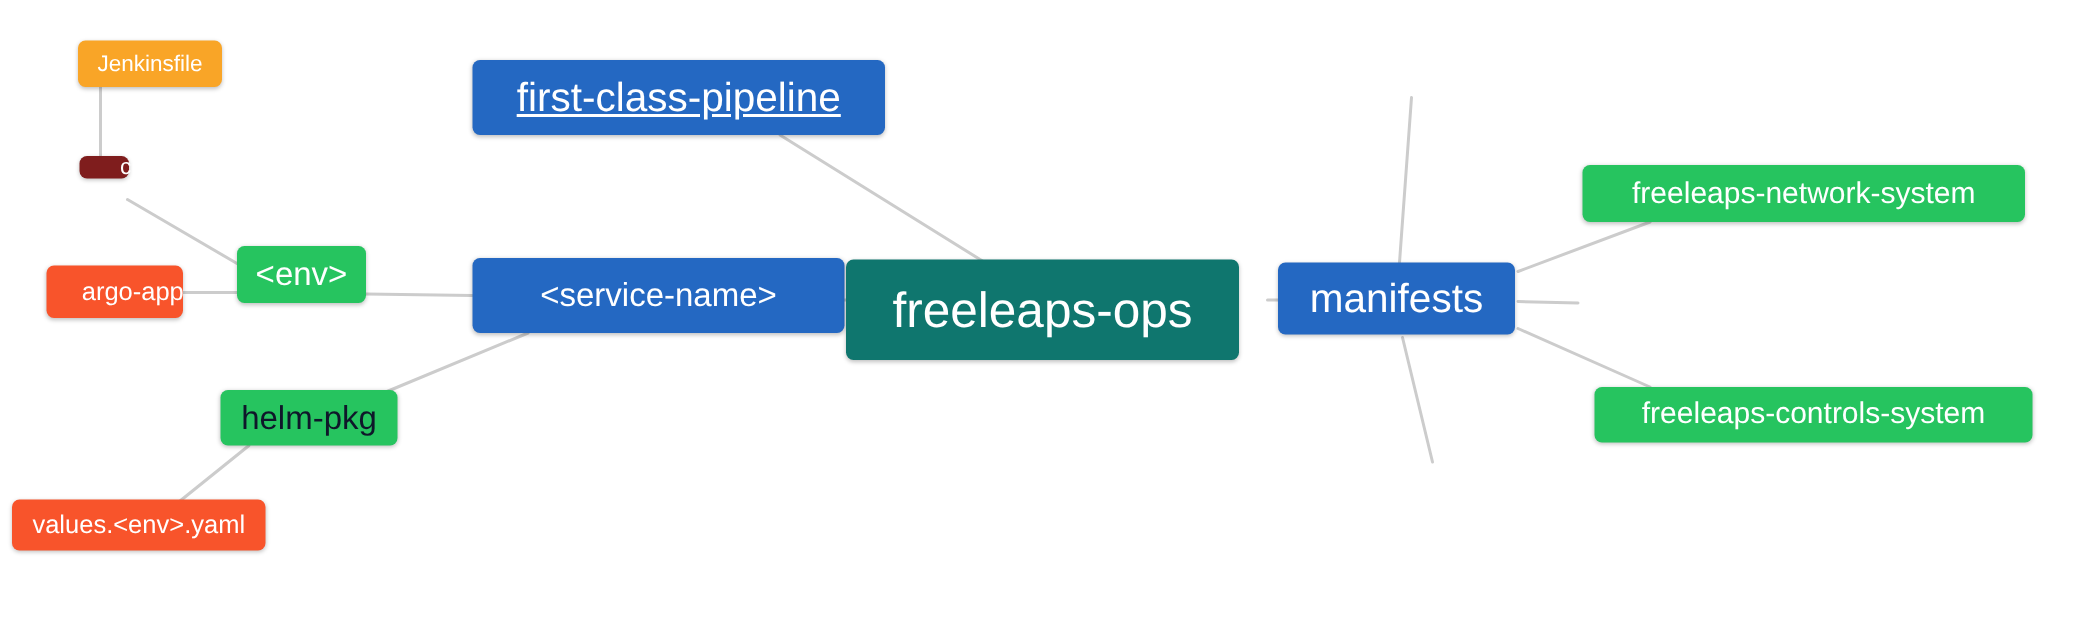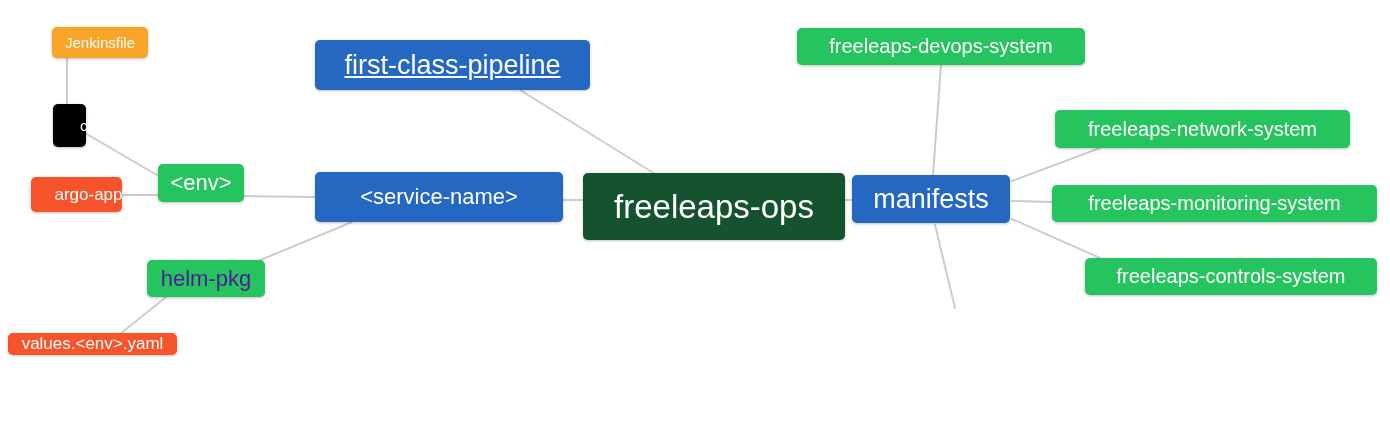--- a/index.html
+++ b/index.html
@@ -51,26 +51,24 @@
       <line x1="563" y1="200" x2="583" y2="200" stroke="#cccccc" stroke-width="2" stroke-linecap="round"></line>
       <line x1="845" y1="200" x2="852" y2="200" stroke="#cccccc" stroke-width="2" stroke-linecap="round"></line>
       <line x1="941" y1="65" x2="933" y2="175" stroke="#cccccc" stroke-width="2" stroke-linecap="round"></line>
       <line x1="1012" y1="181" x2="1100" y2="148" stroke="#cccccc" stroke-width="2" stroke-linecap="round"></line>
       <line x1="1012" y1="201" x2="1052" y2="202" stroke="#cccccc" stroke-width="2" stroke-linecap="round"></line>
       <line x1="1012" y1="219" x2="1100" y2="258" stroke="#cccccc" stroke-width="2" stroke-linecap="round"></line>
       <line x1="935" y1="225" x2="955" y2="308" stroke="#cccccc" stroke-width="2" stroke-linecap="round"></line>
     </svg>
 
 <div class="node" style="left: 20px; top: 27px; width: 96px; height: 31px; font-size: 15px; background: rgb(249, 165, 39); color: rgb(255, 255, 255); margin-left: 32px;">Jenkinsfile</div>
-    <div class="node" style="left: 53px; top: 104px; width: 33px; height: 43px; font-size: 15px; background: #000000; color: rgb(255, 255, 255); padding-left: 32px;">ci</div>
+    <div class="node" style="left: 53px; top: 104px; width: 33px; height: 15px; font-size: 15px; background: #7f1d1d; color: rgb(255, 255, 255); padding-left: 32px;">ci</div>
     <div class="node" style="left: 31px; top: 177px; width: 91px; height: 35px; font-size: 17px; background: rgb(248, 84, 43); color: rgb(255, 255, 255); padding-left: 24px;">argo-app</div>
     <div class="node" style="left: 158px; top: 164px; width: 86px; height: 38px; font-size: 22px; background: rgb(38, 196, 95); color: rgb(255, 255, 255);">&lt;env&gt;</div>
-    <div class="node" style="left: 147px; top: 260px; width: 118px; height: 37px; font-size: 22px; background: rgb(38, 196, 95); color: #4c1d95;">helm-pkg</div>
-    <div class="node" style="left: 8px; top: 333px; width: 169px; height: 22px; font-size: 17px; background: rgb(248, 84, 43); color: rgb(255, 255, 255); text-align: center;">values.&lt;env&gt;.yaml</div>
+    <div class="node" style="left: 147px; top: 260px; width: 118px; height: 37px; font-size: 22px; background: rgb(38, 196, 95); color: #0f172a;">helm-pkg</div>
+    <div class="node" style="left: 8px; top: 333px; width: 169px; height: 34px; font-size: 17px; background: rgb(248, 84, 43); color: rgb(255, 255, 255); text-align: center;">values.&lt;env&gt;.yaml</div>
     <div class="node" style="left: 315px; top: 172px; width: 248px; height: 50px; font-size: 22px; background: rgb(36, 104, 194); color: rgb(255, 255, 255);">&lt;service-name&gt;</div>
     <div class="node" style="left: 315px; top: 40px; width: 275px; height: 50px; font-size: 27px; background: rgb(36, 104, 194); color: rgb(255, 255, 255); text-decoration: underline;">first-class-pipeline</div>
-    <div class="node" style="left: 583px; top: 173px; width: 262px; height: 67px; font-size: 33px; background: #14532d; color: rgb(255, 255, 255);">freeleaps-ops</div>
+    <div class="node" style="left: 564px; top: 173px; width: 262px; height: 67px; font-size: 33px; background: #0f766e; color: rgb(255, 255, 255);">freeleaps-ops</div>
     <div class="node" style="left: 852px; top: 175px; width: 158px; height: 48px; font-size: 27px; background: rgb(36, 104, 194); color: rgb(255, 255, 255); text-align: right;">manifests</div>
-    <div class="node" style="left: 797px; top: 28px; width: 288px; height: 37px; font-size: 20px; background: rgb(38, 196, 95); color: rgb(255, 255, 255);">freeleaps-devops-system</div>
     <div class="node" style="left: 1055px; top: 110px; width: 295px; height: 38px; font-size: 20px; background: rgb(38, 196, 95); color: rgb(255, 255, 255);">freeleaps-network-system</div>
-    <div class="node" style="left: 1052px; top: 185px; width: 325px; height: 37px; font-size: 20px; background: rgb(38, 196, 95); color: rgb(255, 255, 255);">freeleaps-monitoring-system</div>
-    <div class="node" style="left: 1063px; top: 258px; width: 292px; height: 37px; font-size: 20px; background: rgb(38, 196, 95); color: rgb(255, 255, 255); margin-left: 22px;">freeleaps-controls-system</div>
+    <div class="node" style="left: 1063px; top: 258px; width: 292px; height: 37px; font-size: 20px; background: rgb(38, 196, 95); color: rgb(255, 255, 255);">freeleaps-controls-system</div>
   </div>
 
 </body></html>

